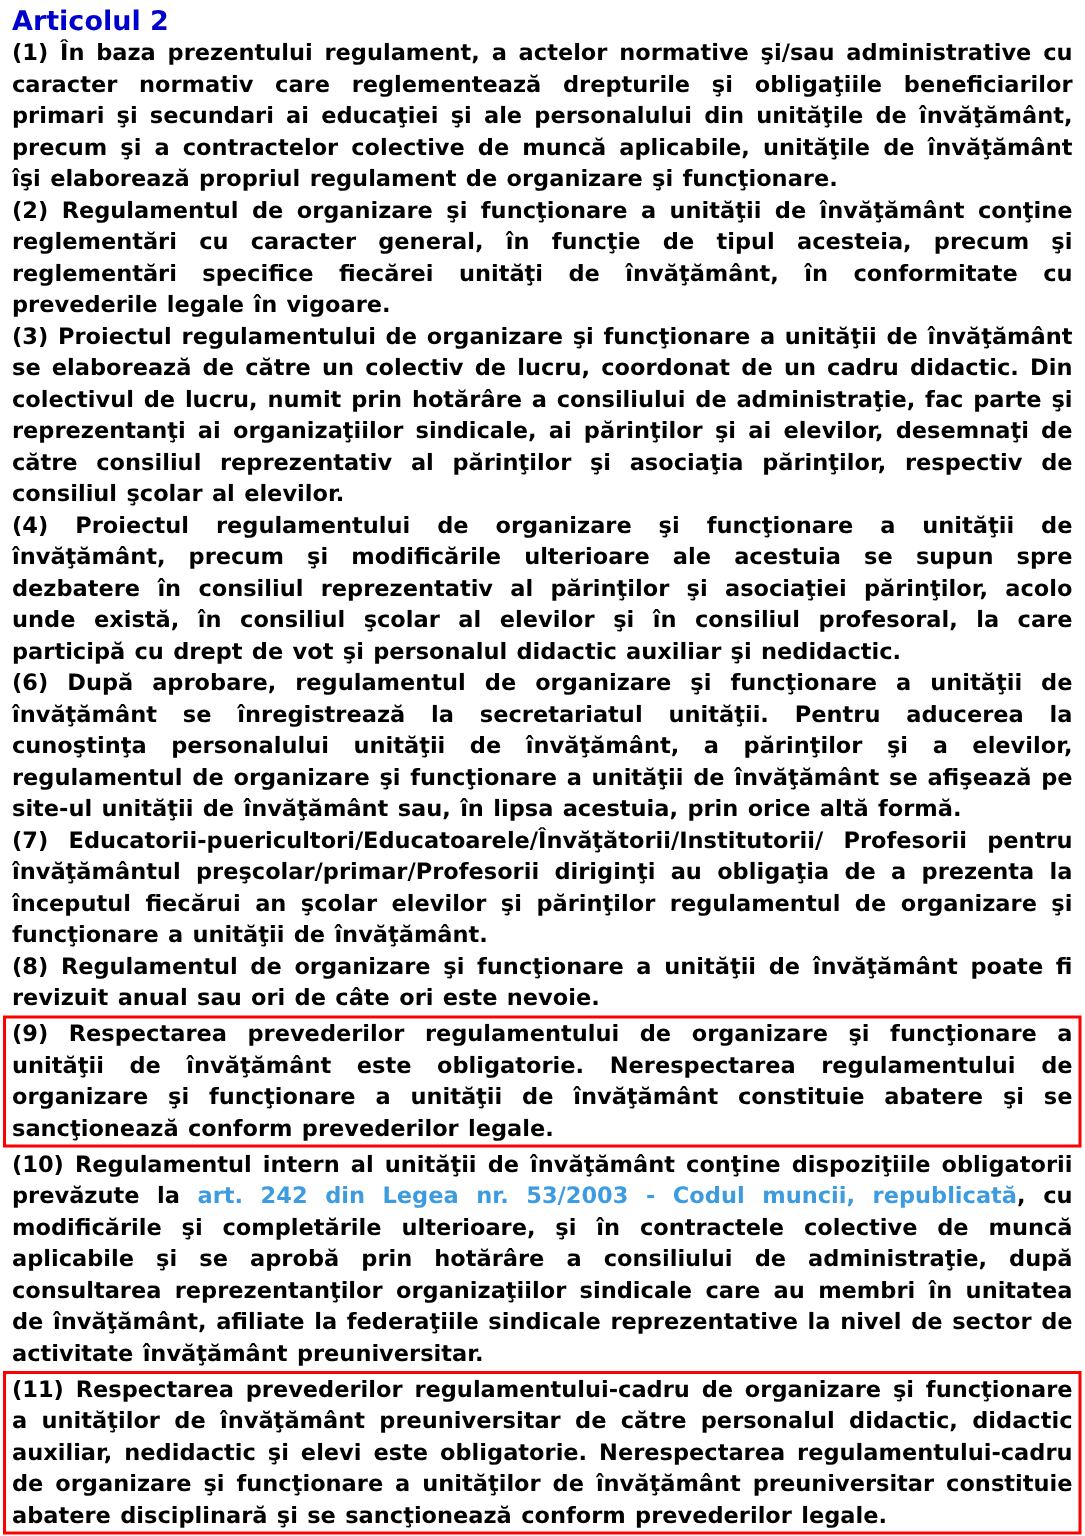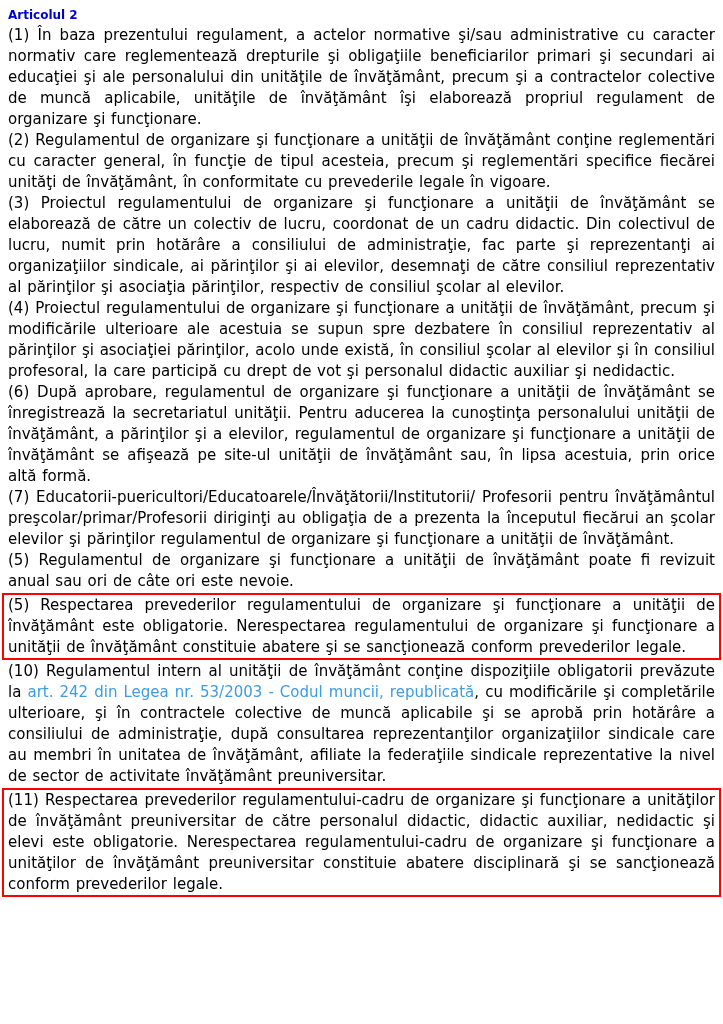--- a/index.html
+++ b/index.html
@@ -13,29 +13,30 @@
     min-height: 1024px;
     box-sizing: border-box;
     padding: 5px 8px 6px 8px;
     font-family: "DejaVu Sans", "Liberation Sans", sans-serif;
     font-size: 15px;
     line-height: 21px;
     color: var(--text-color, #000000);
   }
   .article-title {
     margin: 0;
-    font-size: 12px;
+    font-size: 18px;
     line-height: 20px;
     font-weight: bold;
     color: var(--heading-color, #0000cc);
   }
   .para {
     margin: 0;
     text-align: justify;
     word-spacing: 1px;
+    font-weight: bold;
   }
   .para.boxed {
     border: 2px solid var(--box-color, #ff0000);
     margin: 1px -6px 1px -6px;
     padding: 0 4px;
   }
   .law-link {
     color: var(--link-color, #3d9be0);
     cursor: pointer;
   }
@@ -45,18 +46,18 @@
 
 <main>
   <h2 class="article-title">Articolul 2</h2>
   <div id="paragraph-list">
       <p class="para"><span>(1) În baza prezentului regulament, a actelor normative şi/sau administrative cu caracter normativ care reglementează drepturile şi obligaţiile beneficiarilor primari şi secundari ai educaţiei şi ale personalului din unităţile de învăţământ, precum şi a contractelor colective de muncă aplicabile, unităţile de învăţământ îşi elaborează propriul regulament de organizare şi funcţionare.</span></p>
       <p class="para"><span>(2) Regulamentul de organizare şi funcţionare a unităţii de învăţământ conţine reglementări cu caracter general, în funcţie de tipul acesteia, precum şi reglementări specifice fiecărei unităţi de învăţământ, în conformitate cu prevederile legale în vigoare.</span></p>
       <p class="para"><span>(3) Proiectul regulamentului de organizare şi funcţionare a unităţii de învăţământ se elaborează de către un colectiv de lucru, coordonat de un cadru didactic. Din colectivul de lucru, numit prin hotărâre a consiliului de administraţie, fac parte şi reprezentanţi ai organizaţiilor sindicale, ai părinţilor şi ai elevilor, desemnaţi de către consiliul reprezentativ al părinţilor şi asociaţia părinţilor, respectiv de consiliul şcolar al elevilor.</span></p>
       <p class="para"><span>(4) Proiectul regulamentului de organizare şi funcţionare a unităţii de învăţământ, precum şi modificările ulterioare ale acestuia se supun spre dezbatere în consiliul reprezentativ al părinţilor şi asociaţiei părinţilor, acolo unde există, în consiliul şcolar al elevilor şi în consiliul profesoral, la care participă cu drept de vot şi personalul didactic auxiliar şi nedidactic.</span></p>
       <p class="para"><span>(6) După aprobare, regulamentul de organizare şi funcţionare a unităţii de învăţământ se înregistrează la secretariatul unităţii. Pentru aducerea la cunoştinţa personalului unităţii de învăţământ, a părinţilor şi a elevilor, regulamentul de organizare şi funcţionare a unităţii de învăţământ se afişează pe site-ul unităţii de învăţământ sau, în lipsa acestuia, prin orice altă formă.</span></p>
       <p class="para"><span>(7) Educatorii-puericultori/Educatoarele/Învăţătorii/Institutorii/ Profesorii pentru învăţământul preşcolar/primar/Profesorii diriginţi au obligaţia de a prezenta la începutul fiecărui an şcolar elevilor şi părinţilor regulamentul de organizare şi funcţionare a unităţii de învăţământ.</span></p>
-      <p class="para"><span>(5) Regulamentul de organizare şi funcţionare a unităţii de învăţământ poate fi revizuit anual sau ori de câte ori este nevoie.</span></p>
-      <p class="para boxed"><span>(5) Respectarea prevederilor regulamentului de organizare şi funcţionare a unităţii de învăţământ este obligatorie. Nerespectarea regulamentului de organizare şi funcţionare a unităţii de învăţământ constituie abatere şi se sancţionează conform prevederilor legale.</span></p>
+      <p class="para"><span>(8) Regulamentul de organizare şi funcţionare a unităţii de învăţământ poate fi revizuit anual sau ori de câte ori este nevoie.</span></p>
+      <p class="para boxed"><span>(9) Respectarea prevederilor regulamentului de organizare şi funcţionare a unităţii de învăţământ este obligatorie. Nerespectarea regulamentului de organizare şi funcţionare a unităţii de învăţământ constituie abatere şi se sancţionează conform prevederilor legale.</span></p>
       <p class="para"><span>(10) Regulamentul intern al unităţii de învăţământ conţine dispoziţiile obligatorii prevăzute la </span><span class="law-link">art. 242 din Legea nr. 53/2003 - Codul muncii, republicată</span><span>, cu modificările şi completările ulterioare, şi în contractele colective de muncă aplicabile şi se aprobă prin hotărâre a consiliului de administraţie, după consultarea reprezentanţilor organizaţiilor sindicale care au membri în unitatea de învăţământ, afiliate la federaţiile sindicale reprezentative la nivel de sector de activitate învăţământ preuniversitar.</span></p>
       <p class="para boxed"><span>(11) Respectarea prevederilor regulamentului-cadru de organizare şi funcţionare a unităţilor de învăţământ preuniversitar de către personalul didactic, didactic auxiliar, nedidactic şi elevi este obligatorie. Nerespectarea regulamentului-cadru de organizare şi funcţionare a unităţilor de învăţământ preuniversitar constituie abatere disciplinară şi se sancţionează conform prevederilor legale.</span></p>
     </div>
 </main>
 
 </body></html>

